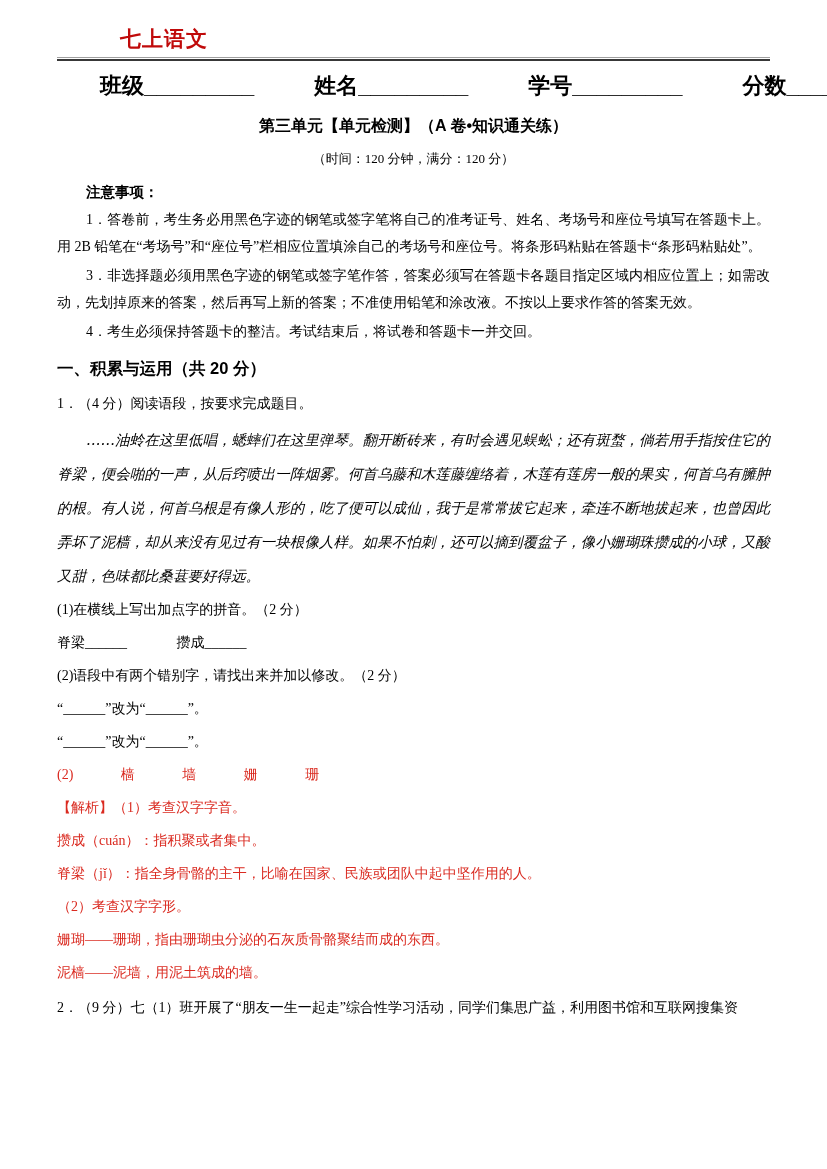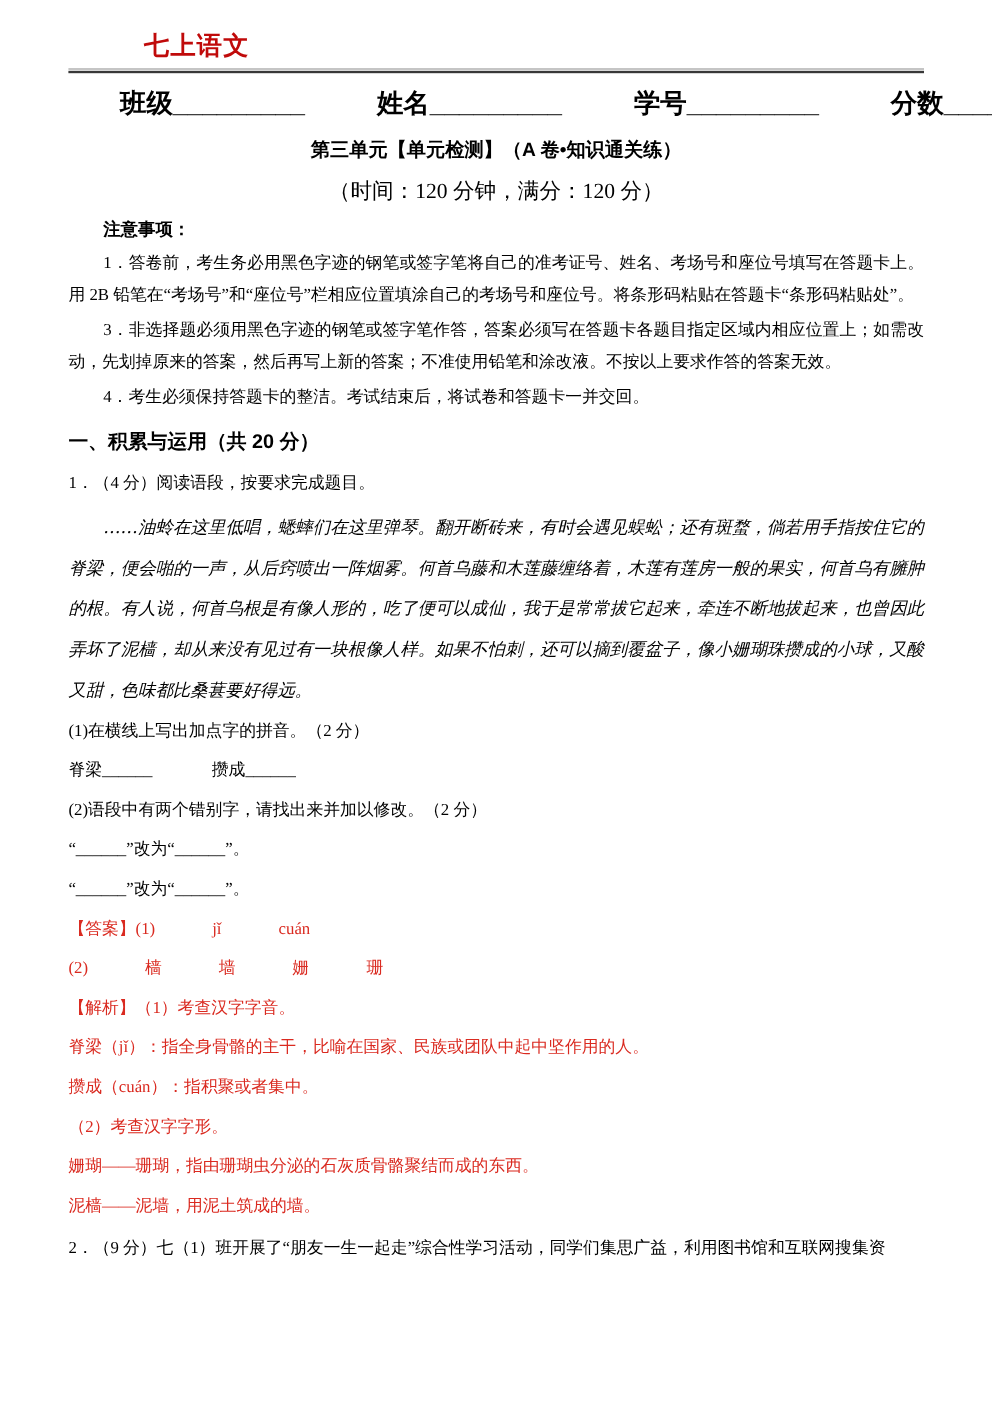--- a/index.html
+++ b/index.html
@@ -29,21 +29,21 @@
     font-family:"Liberation Sans","DejaVu Sans",sans-serif;
     font-weight:700; font-size:22px; line-height:24px;
   }
   .form-field { margin-right:60px; white-space:nowrap; }
   .form-field:last-child { margin-right:0; }
   .exam-title {
     text-align:center; margin-top:13px;
     font-family:"Liberation Sans","DejaVu Sans",sans-serif;
     font-weight:700; font-size:16px; line-height:30px;
   }
-  .exam-subtitle { text-align:center; margin-top:9px; font-size:18px; line-height:18px; }
+  .exam-subtitle { text-align:center; margin-top:9px; font-size:13px; line-height:18px; }
   .notice-heading {
     font-family:"Liberation Sans","DejaVu Sans",sans-serif;
     font-weight:700; font-size:14.5px; margin-top:12px; text-indent:29px; line-height:24px;
   }
   .notice p { margin:2px 0 0 0; line-height:27px; text-indent:29px; text-align:justify; }
   .sec-heading {
     font-family:"Liberation Sans","DejaVu Sans",sans-serif;
     font-weight:700; font-size:16.5px; margin-top:10px; line-height:26px;
   }
   .stem { margin:8px 0 0 0; line-height:30px; }
@@ -96,36 +96,31 @@
   <p class="line">
     <span class="gap-wide">脊梁______</span>
     <span>攒成______</span>
   </p>
 
   <p class="line">(2)语段中有两个错别字，请找出来并加以修改。（2 分）</p>
 
   <p class="line">“______”改为“______”。</p>
   <p class="line">“______”改为“______”。</p>
 
-  <p class="line red">
-    <span>【答案】(1)</span>
-    <span class="ans-gap">jǐ</span>
-    <span class="ans-gap">cuán</span>
-  </p>
 
   <p class="line red">
     <span>(2)</span>
     <span class="ans-gap">樯</span>
     <span class="ans-gap">墙</span>
     <span class="ans-gap">姗</span>
     <span class="ans-gap">珊</span>
   </p>
 
   <p class="line red">【解析】（1）考查汉字字音。</p>
+  <p class="line red">攒成（cuán）：指积聚或者集中。</p>
   <p class="line red">脊梁（jǐ）：指全身骨骼的主干，比喻在国家、民族或团队中起中坚作用的人。</p>
-  <p class="line red">攒成（cuán）：指积聚或者集中。</p>
   <p class="line red">（2）考查汉字字形。</p>
   <p class="line red">姗瑚——珊瑚，指由珊瑚虫分泌的石灰质骨骼聚结而成的东西。</p>
   <p class="line red">泥樯——泥墙，用泥土筑成的墙。</p>
 
   <p class="line q2">2．（9 分）七（1）班开展了“朋友一生一起走”综合性学习活动，同学们集思广益，利用图书馆和互联网搜集资</p>
 
 </div>
 
 </body></html>

